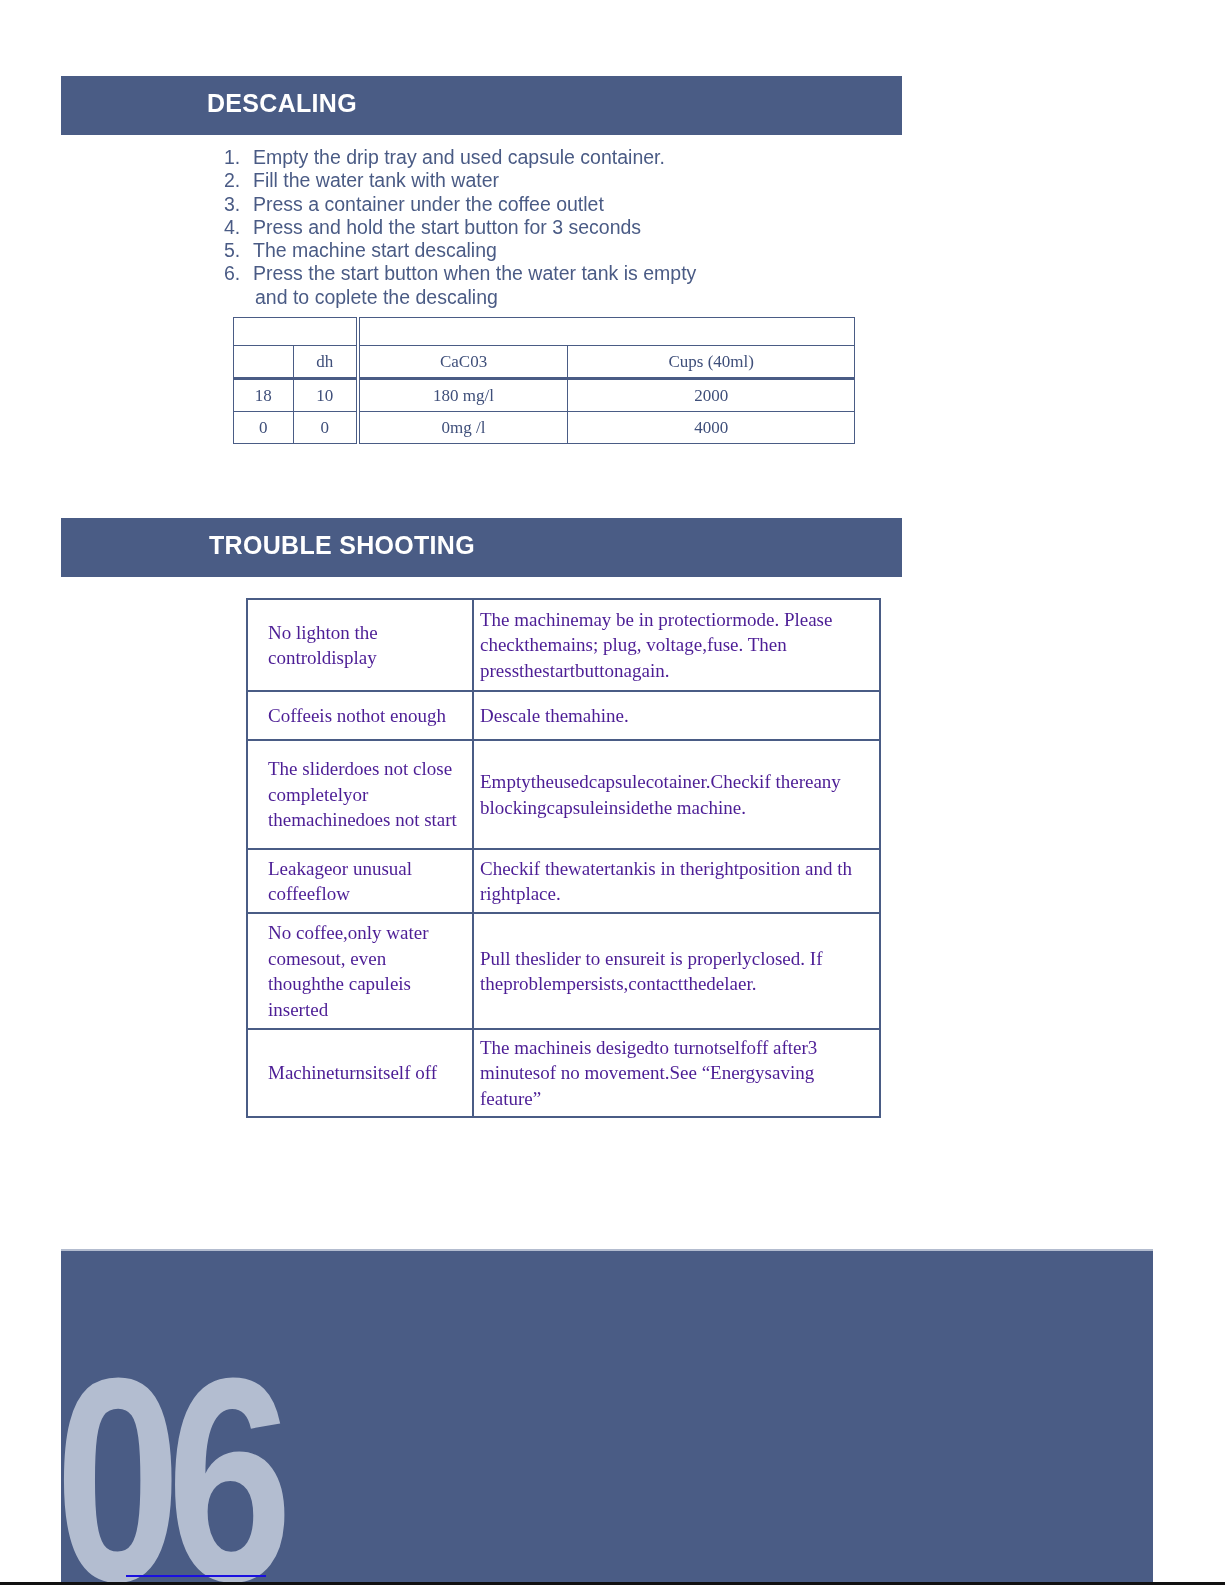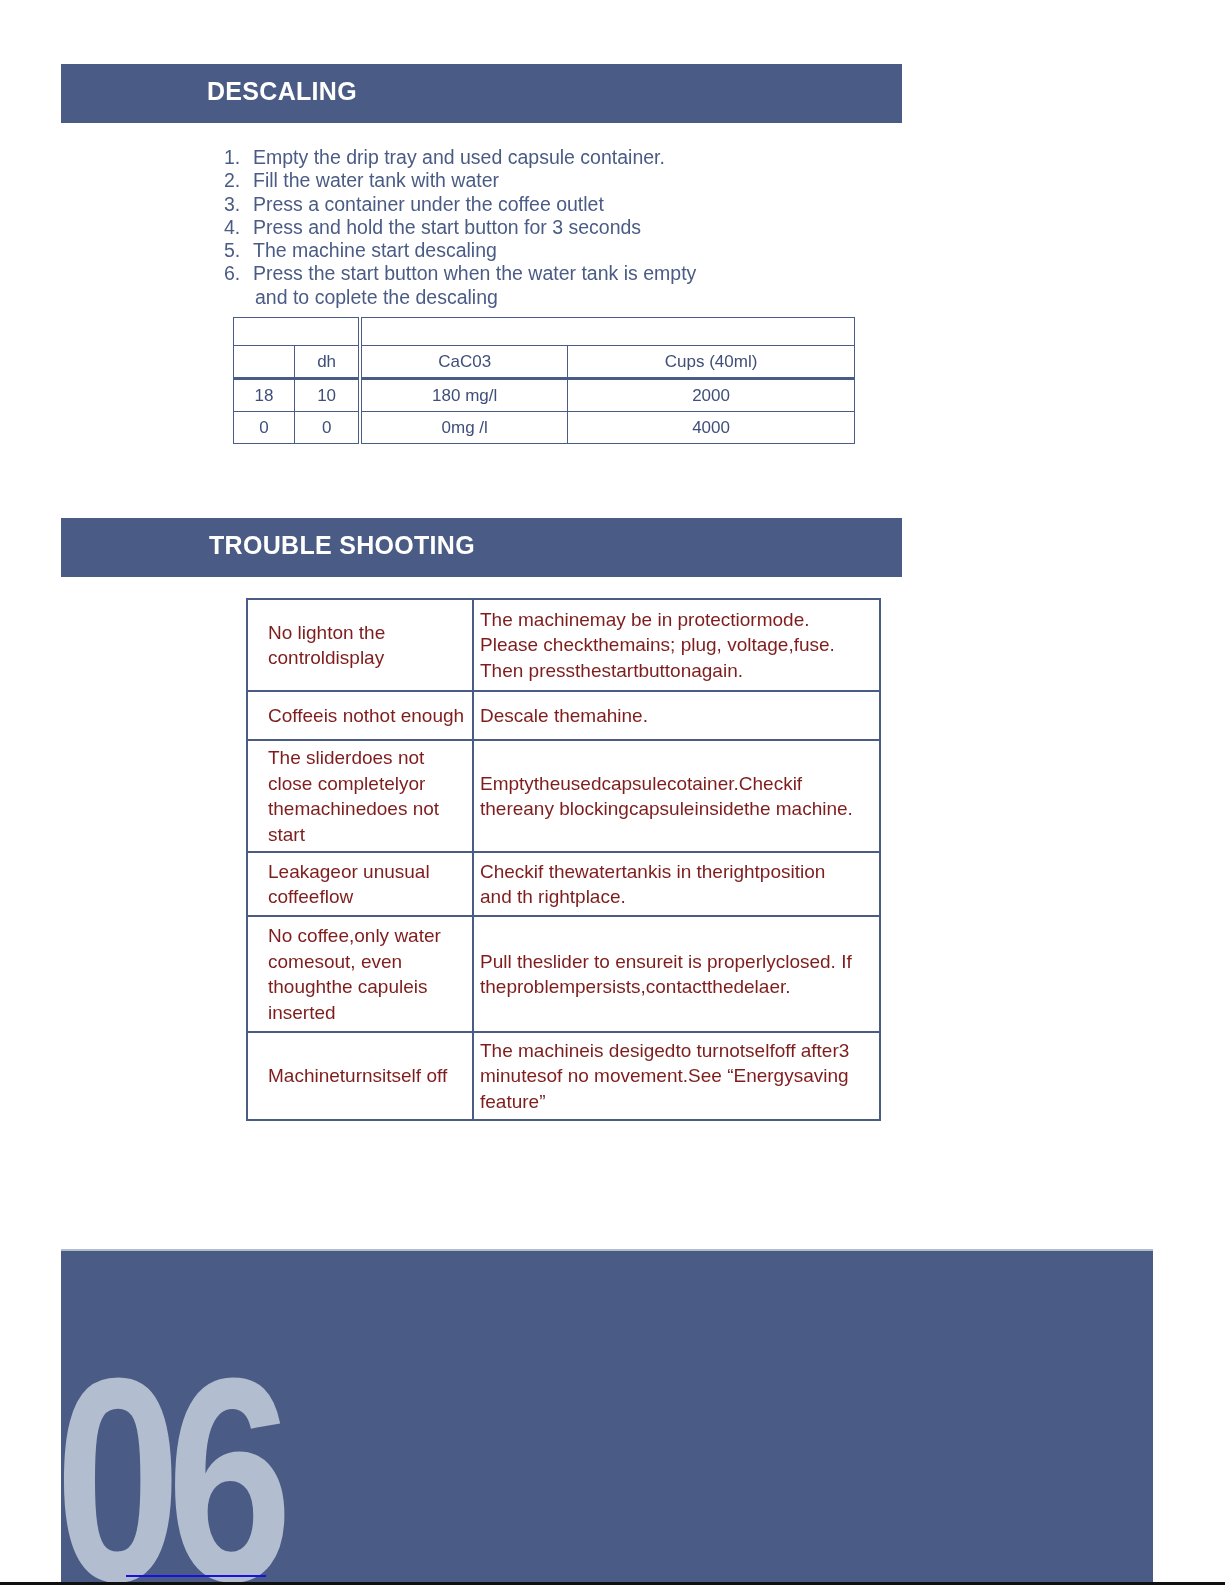--- a/index.html
+++ b/index.html
@@ -1,36 +1,36 @@
 <!DOCTYPE html>
 <html><head>
 <meta charset="utf-8">
 <style>
   html, body { margin:0; padding:0; background:#ffffff; }
   body { width:1225px; height:1585px; position:relative; overflow:hidden; font-family:"Liberation Sans", sans-serif; color:#4a5b85; }
   .band { position:absolute; left:61px; width:841px; height:59px; background:#4a5c85; }
   .band-title { position:absolute; color:#ffffff; font-weight:bold; font-size:25px; letter-spacing:0.3px; font-family:"Liberation Sans", sans-serif; transform:scaleY(1.05); }
-  #band-descaling { top:64px; }
+  #band-descaling { top:76px; }
   #band-descaling .band-title { left:146px; top:13px; }
   #band-trouble { top:506px;margin-top:12px; }
   #band-trouble .band-title { left:148px; top:13px; }
 
   .steps { position:absolute; left:224px; top:146px; margin:0; padding:0; list-style:none; font-size:19.5px; line-height:23.3px; color:#4a5b85; }
   .steps li { display:flex; }
   .steps .num { width:29px; }
   .steps .cont { padding-left:31px; }
 
-  table { border-collapse:collapse; position:absolute; }
+  table { border-collapse:collapse; position:absolute;font-family:Liberation Serif, serif; }
   #hardness-table { left:233px; top:317px; width:622px; font-size:17px; color:#3f4f7a; }
   #hardness-table td { border:1.5px solid #4a5c85; text-align:center; height:31px; padding:0; }
   #hardness-table tr.head-empty td { height:27px; }
   #hardness-table td.dbl-left { border-left:4px double #4a5c85; }
   #hardness-table tr.head td { border-bottom:3px solid #4a5c85; }
 
-  #trouble-table { left:246px; top:598px; width:635px; font-size:19px; color:#7f1d1d; }
+  #trouble-table { left:246px; top:598px; width:635px; font-size:19px; color:#4c1d95; }
   #trouble-table td { border:2.5px solid #4a5c85; vertical-align:middle; line-height:25.5px; }
   #trouble-table td.problem { width:198px; padding:4px 6px 4px 20px; }
   #trouble-table td.solution { padding:4px 19px 4px 6px; }
 
   #chapter-block { position:absolute; left:61px; top:1249px; width:1092px; height:336px; background:#4a5c85; border-top:2px solid #b3bccf; overflow:hidden; }
   #chapter-number { position:absolute; left:-6px; top:83px; font-family:"Liberation Sans", sans-serif; font-weight:bold; font-size:290px; color:#b3bdd0; letter-spacing:-18px; line-height:1; transform:scaleX(0.78); transform-origin:left top; }
   #link-underline { position:absolute; left:126px; top:1575px; width:140px; height:2px; background:#1a10e0; }
   #bottom-rule { position:absolute; left:0; top:1582px; width:1225px; height:3px; background:#111; }
 </style>
 </head>

